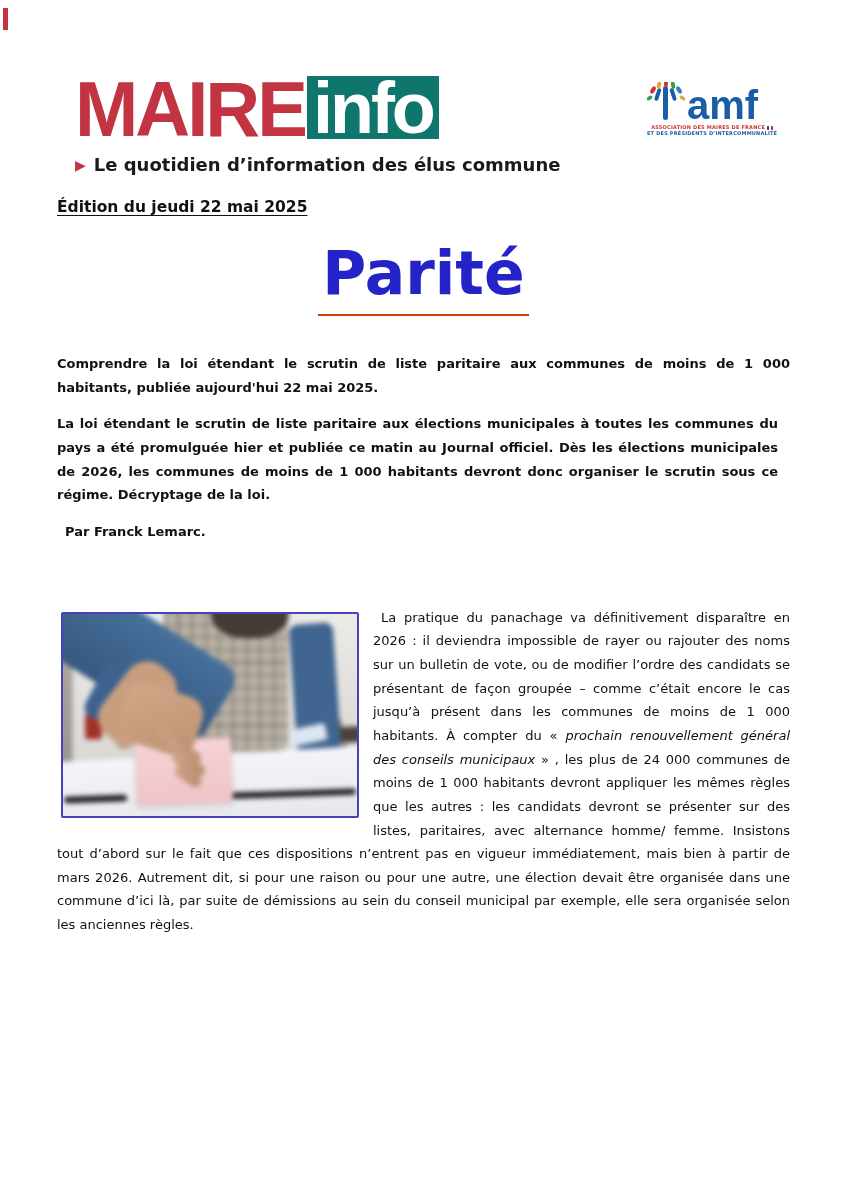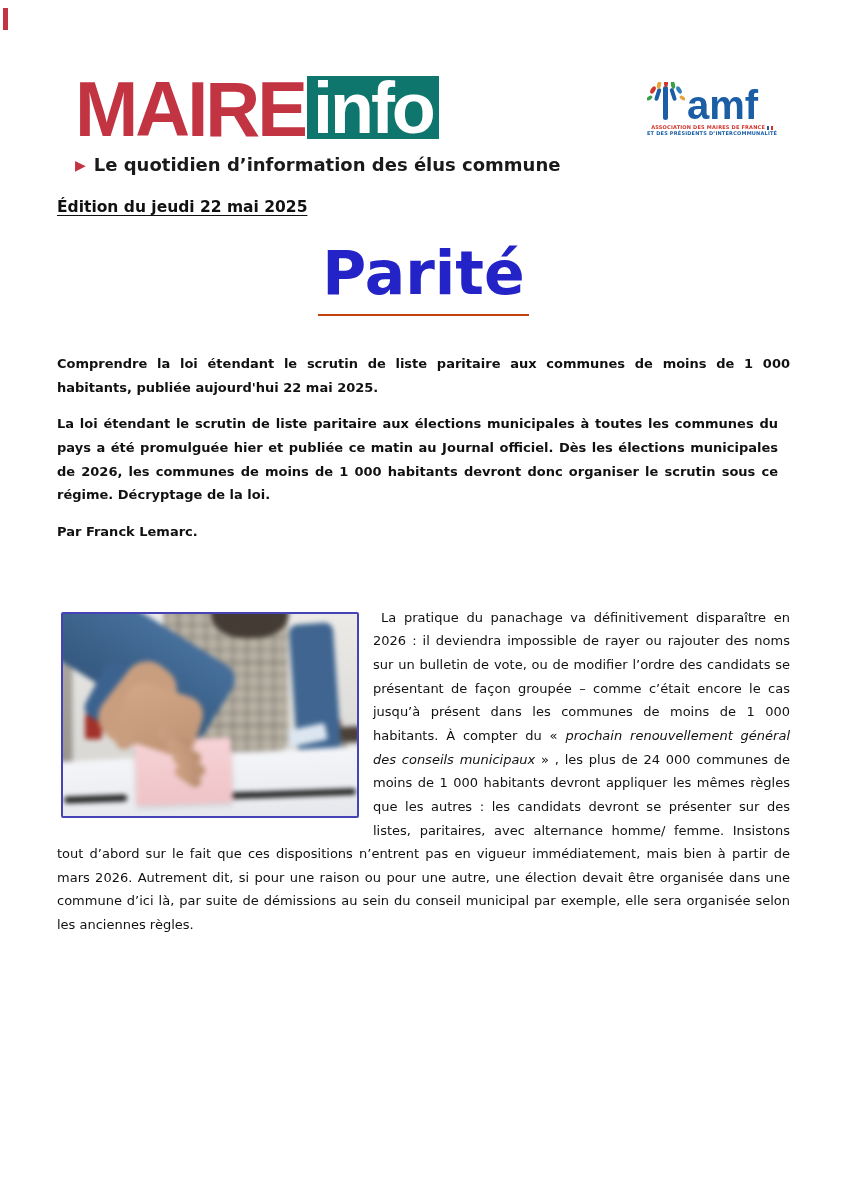--- a/index.html
+++ b/index.html
@@ -32,21 +32,21 @@
   .edition{position:absolute;left:57px;top:198px;font-size:15.5px;font-weight:700;text-decoration:underline;text-underline-offset:3px;}
 
   
   .title-wrap{position:absolute;left:0;right:0;top:238px;text-align:center;}
   .title{display:inline-block;font-size:60px;font-weight:700;color:#2323c8;border-bottom:2px solid #c2410c;padding:0 4px 6px 4px;letter-spacing:0px;}
 
   
   .article{position:absolute;left:57px;right:57px;top:352px;font-size:13px;line-height:1.82;text-align:justify;}
   .standfirst{font-weight:700;margin:0 0 13px 0;}
   .chapo{font-weight:700;margin:0 12px 13px 0;}
-  .byline{font-weight:700;margin:0;text-align:left;}
+  .byline{font-weight:700;margin:8px;text-align:left;}
   .body-block{margin-top:62px;}
   .body-par{margin:0;text-indent:8px;}
   .body-par .it{font-style:italic;}
 
   
   .photo{float:left;width:294px;height:202px;border:2px solid #4643b6;border-radius:2px;margin:6px 14px 10px 4px;position:relative;overflow:hidden;background:#dcdbd8;}
   .scene{position:absolute;inset:0;filter:blur(2.4px);transform:scale(1.05);}
   .scene div{position:absolute;}
   .wall{inset:0;background:linear-gradient(180deg,#ecebe8 0%,#dddcd9 55%,#d2d1ce 100%);}
   .wall-left{left:0;top:0;width:16px;height:100%;background:linear-gradient(180deg,#b3aea6,#8f8a84);}

